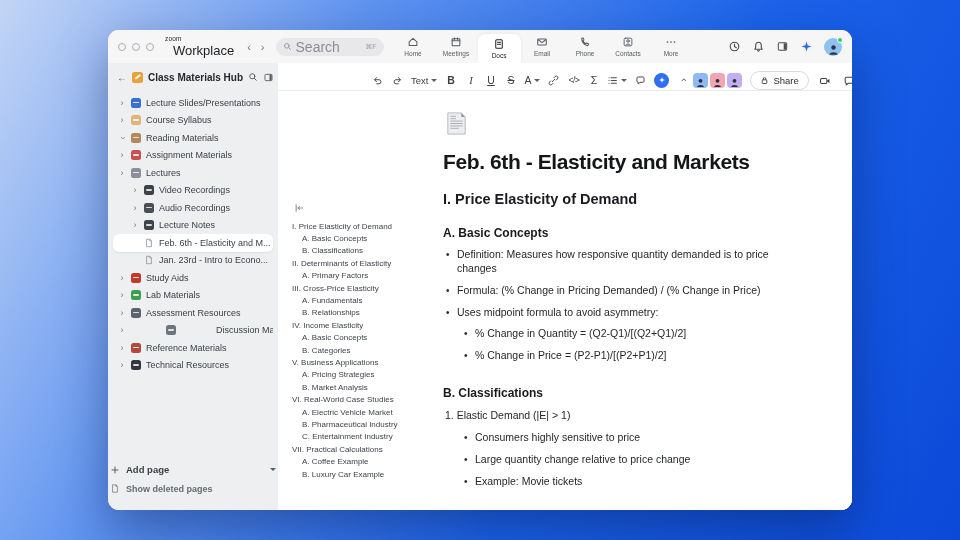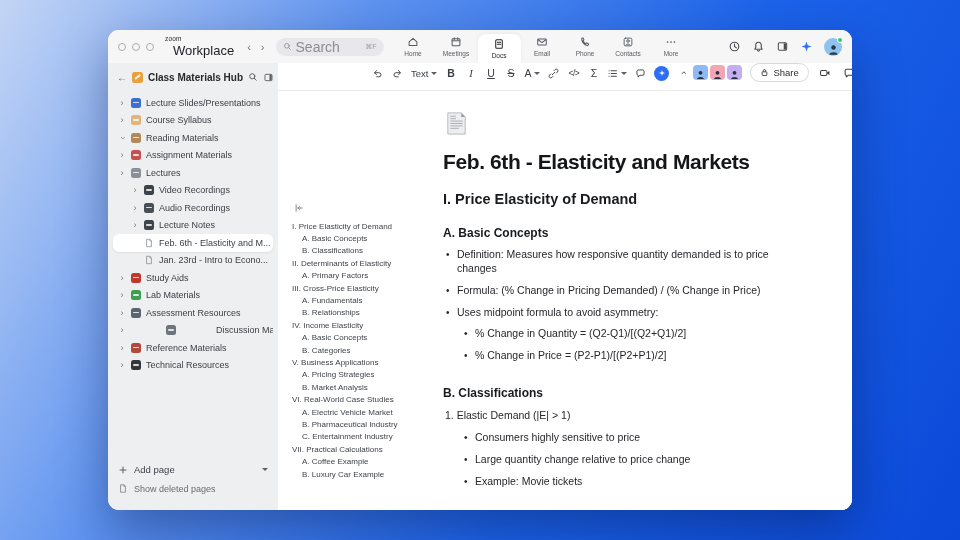--- a/index.html
+++ b/index.html
@@ -55,32 +55,32 @@
     border-radius:6px; white-space:nowrap; }
   .tree-row.sel { background:#fff; box-shadow:0 1px 2px rgba(0,0,0,.07); }
   .tree-chev { width:8px; flex:none; font-size:9px; color:#70747b; display:flex; justify-content:center; }
   .tree-chev::before { content:"›"; }
   .tree-chev.down::before { display:inline-block; transform:rotate(90deg); }
   .chip { width:10px; height:10px; border-radius:2.5px; flex:none; position:relative; }
   .chip::after { content:""; position:absolute; left:2px; top:4px; width:6px; height:1.5px;
     background:rgba(255,255,255,.8); border-radius:1px; }
   .tree-label { overflow:hidden; text-overflow:clip; }
   .tree .svg-icon { color:#8a8f96; flex:none; }
-  .sb-footer { padding:6px 10px 12px; }
+  .sb-footer { padding:6px 2px 12px;font-weight:bold; }
   .footer-row { height:19px; display:flex; align-items:center; gap:6px; font-size:9.5px; color:#3b3f45; }
   .footer-row .svg-icon { color:#53575d; }
   .footer-row.deleted { font-size:9px; color:#686c73; }
   .footer-row.deleted .svg-icon { color:#7c8087; }
   .caret { width:0; height:0; border-left:3px solid transparent; border-right:3px solid transparent;
     border-top:3.5px solid #5b5f66; }
   .footer-caret { margin-left:auto; }
 
   
   .main { flex:1; background:#fff; display:flex; flex-direction:column; min-width:0; }
-  .toolbar { height:28px; flex:none; display:flex; align-items:flex-start; padding:0 12px 0 90px; gap:1px;
+  .toolbar { height:28px; flex:none; display:flex; align-items:flex-end; padding:0 12px 0 90px; gap:1px;
     border-bottom:1px solid #ececee; }
   .tb-btn { border:none; background:transparent; height:20px; min-width:19px; padding:0 3px;
     display:inline-flex; align-items:center; justify-content:center; gap:3px; color:#3c4045;
     font-size:10.5px; border-radius:4px; font-family:inherit; }
   .tb-btn .svg-icon { color:#3c4045; }
   .tb-glyph { font-size:10.5px; }
   .tb-label { font-size:9.5px; }
   .tb-bold .tb-glyph { font-weight:800; }
   .tb-italic .tb-glyph { font-style:italic; font-family:"Liberation Serif","DejaVu Serif",serif; }
   .tb-underline .tb-glyph { text-decoration:underline; }

